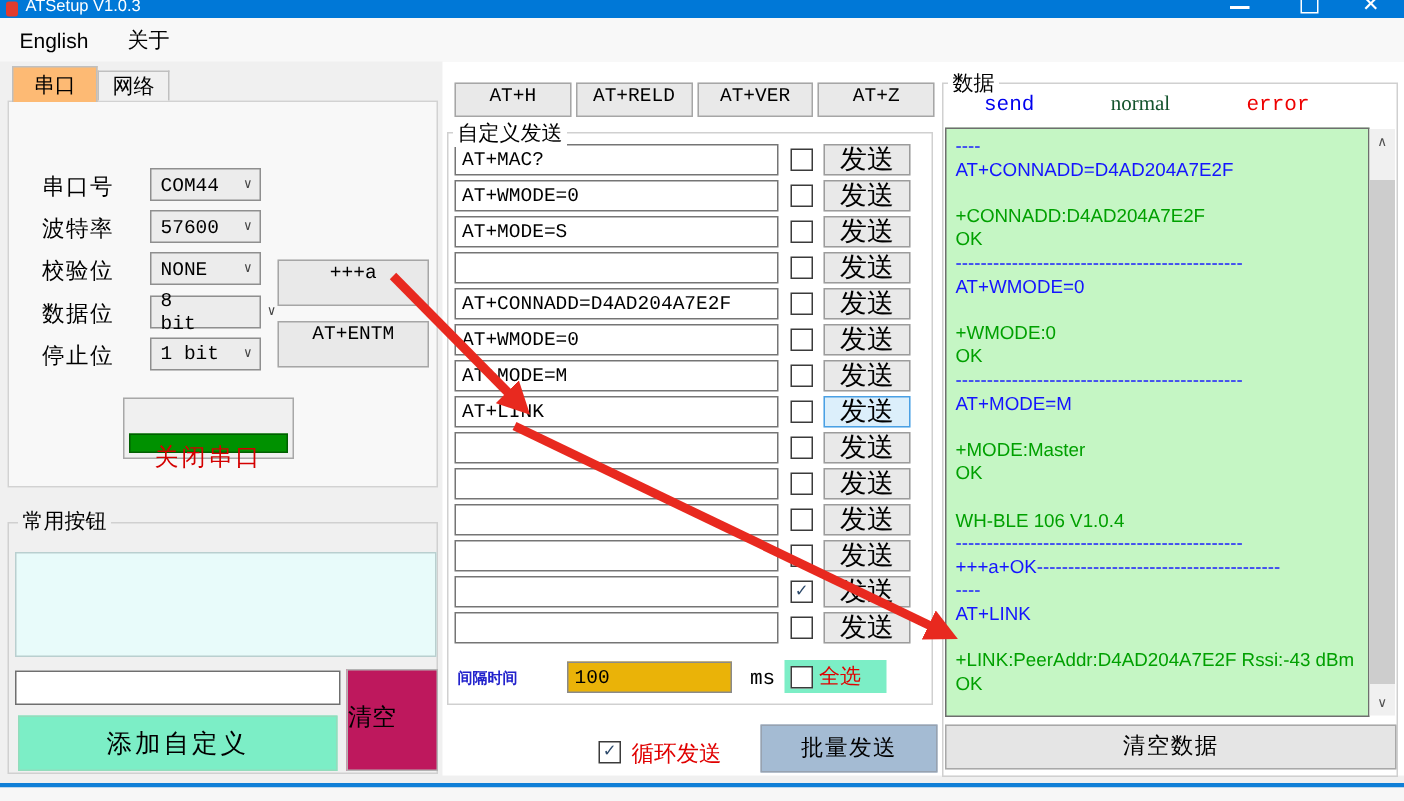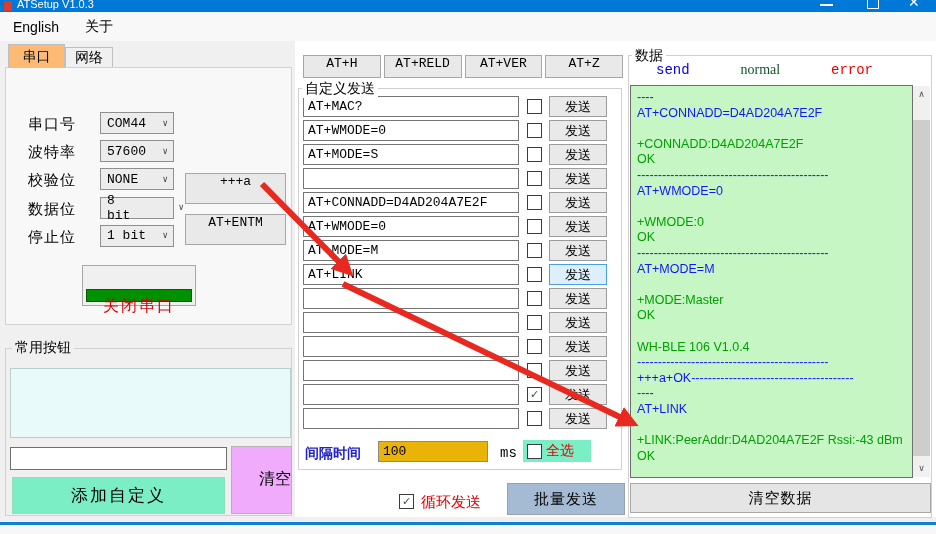--- a/index.html
+++ b/index.html
@@ -42,36 +42,36 @@
 
   
   .gbox{position:absolute;border:1px solid #d0d0d0;box-sizing:border-box;}
   .glabel{position:absolute;font-size:14px;padding:0 3px;z-index:2;white-space:nowrap;}
 
   
   .cyan-area{position:absolute;left:10px;top:368px;width:281px;height:70px;background:#e8fbfa;border:1px solid #b9cfcf;box-sizing:border-box;}
   .add-input{position:absolute;left:10px;top:447px;width:217px;height:23px;background:#fff;border:1px solid #6f6f6f;box-sizing:border-box;}
   .btn-add{position:absolute;left:12px;top:477px;width:213px;height:37px;background:#7ceec6;border:1px solid #93dcbc;
            font-size:17px;text-align:center;line-height:35px;letter-spacing:2px;box-sizing:border-box;}
-  .btn-clear{position:absolute;left:231px;top:446px;width:61px;height:68px;background:#f0abfc;border:1px solid #b3b3b3;
-           font-size:16px;text-align:right;line-height:64px;box-sizing:border-box;}
+  .btn-clear{position:absolute;left:231px;top:446px;width:61px;height:68px;background:#be185d;border:1px solid #b3b3b3;
+           font-size:16px;text-align:left;line-height:64px;box-sizing:border-box;}
 
   
   .quickbtns{position:absolute;left:303px;top:55px;width:320px;display:flex;gap:3px;}
   .quickbtns .btn{flex:1;height:23px;line-height:21px;font:13px "Liberation Mono","DejaVu Sans Mono",monospace;}
   .rows{position:absolute;left:303px;top:96px;width:319px;}
   .crow{position:relative;height:21px;margin-bottom:3px;}
   .cmd{position:absolute;left:0;top:0;width:216px;height:21px;background:#fff;border:1px solid #757575;box-sizing:border-box;
        font:13px "Liberation Mono","DejaVu Sans Mono",monospace;line-height:19px;padding:0 4px;white-space:pre;overflow:hidden;}
   .cb{width:13px;height:13px;background:#fff;border:1px solid #3b3b3b;font-size:11px;line-height:12px;text-align:center;color:#2d4a6b;box-sizing:content-box;}
   .crow .cb{position:absolute;left:224px;top:3px;}
   .sendbtn{position:absolute;left:246px;top:0;width:58px;height:21px;background:#e9e9e9;border:1px solid #9c9c9c;
-           font-size:13px;text-align:center;line-height:19px;box-sizing:border-box;}
+           font-size:18px;text-align:center;line-height:19px;box-sizing:border-box;}
   .sendbtn.hl{background:#dceffb;border:1px solid #4aa0e4;}
-  .interval-label{position:absolute;left:305px;top:445px;font-size:14px;color:#2222cc;font-weight:bold;}
+  .interval-label{position:absolute;left:305px;top:445px;font-size:10px;color:#2222cc;font-weight:bold;}
   .interval-input{position:absolute;left:378px;top:441px;width:110px;height:21px;background:#eab308;border:1px solid #8a8a8a;
            font:13px "Liberation Mono","DejaVu Sans Mono",monospace;line-height:19px;padding:0 4px;box-sizing:border-box;}
   .ms-label{position:absolute;left:500px;top:445px;font:14px "Liberation Mono","DejaVu Sans Mono",monospace;}
   .selall{position:absolute;left:523px;top:440px;width:68px;height:22px;background:#7ceec6;display:flex;align-items:center;gap:4px;padding-left:4px;box-sizing:border-box;}
   .selall .lbl{color:#e00000;font-size:14px;}
   .loop-cb{position:absolute;left:399px;top:494px;}
   .loop-lbl{position:absolute;left:421px;top:493px;font-size:15px;color:#e00000;}
   .btn-batch{position:absolute;left:507px;top:483px;width:118px;height:32px;background:#a4bbd3;border:1px solid #97a2b0;
            font-size:15px;text-align:center;line-height:30px;letter-spacing:1px;box-sizing:border-box;}
 

